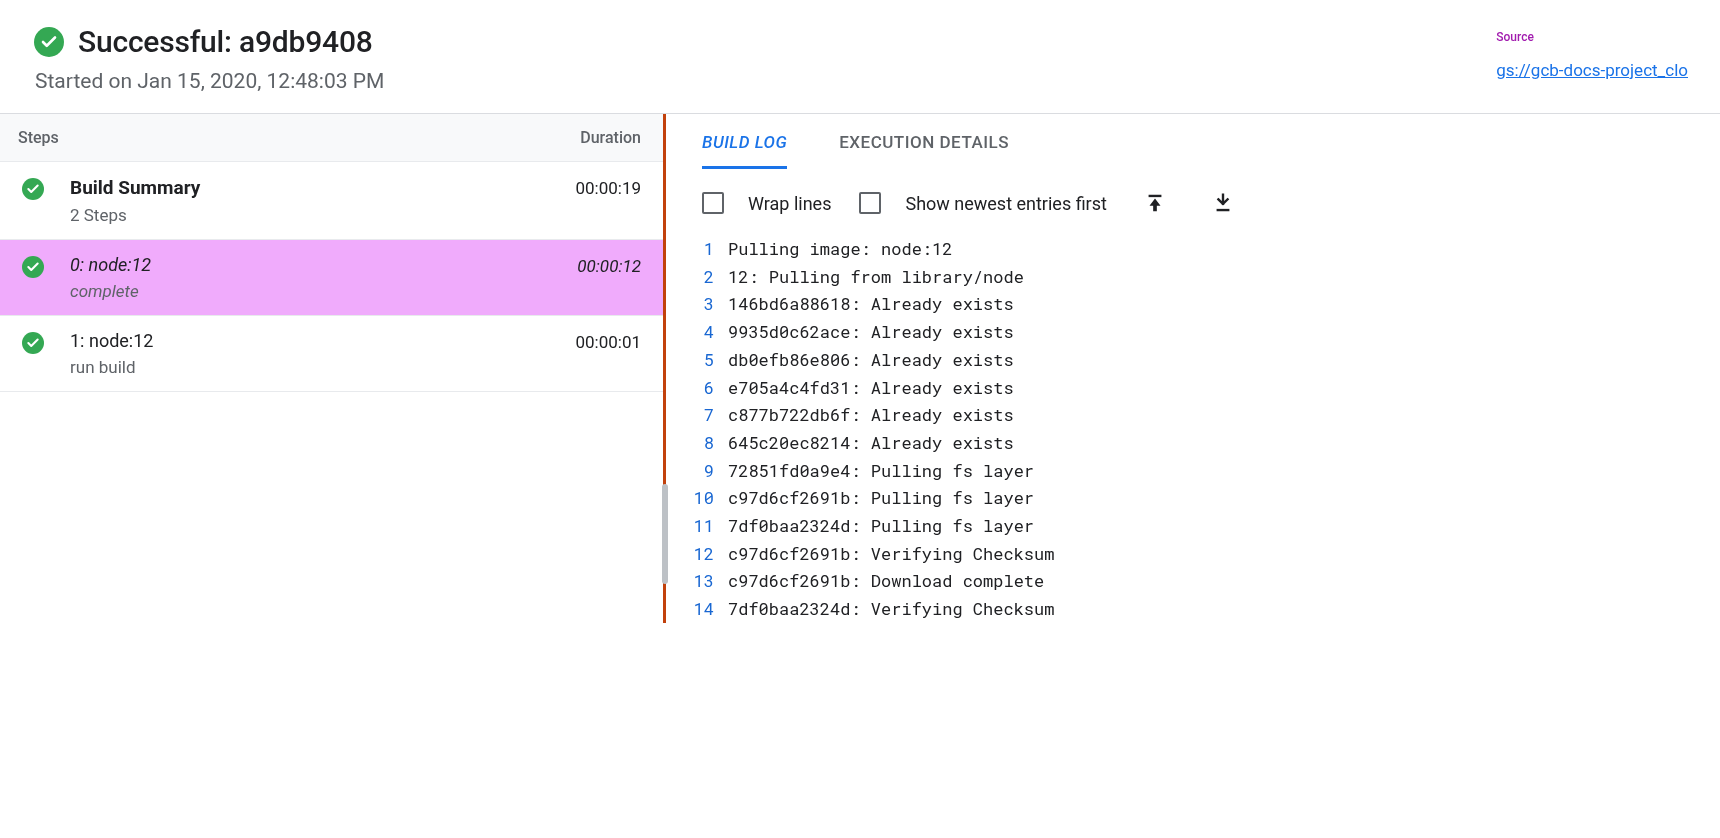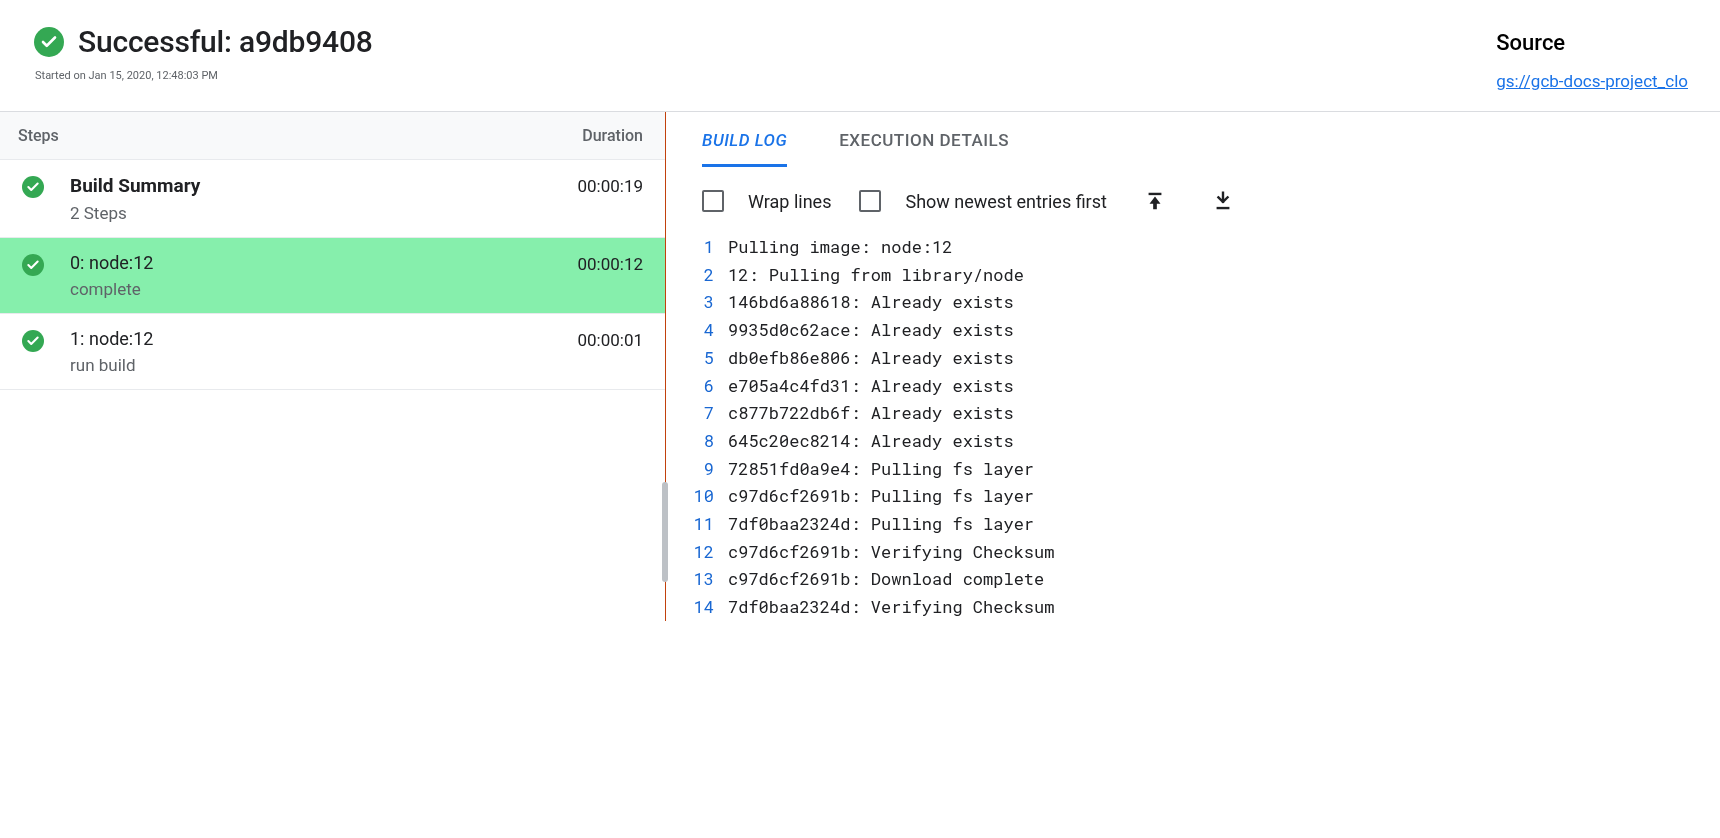--- a/index.html
+++ b/index.html
@@ -6,31 +6,31 @@
 body { font-family: "Google Sans", Roboto, Arial, sans-serif; color: #202124; background: #fff; }
 
 .header { padding: 24px 32px 20px 34px; display: flex; justify-content: space-between; }
 .header-left { }
 .title-row { display: flex; align-items: center; gap: 14px; }
 .check-icon-lg { width: 30px; height: 30px; border-radius: 50%; background: #34a853; display: flex; align-items: center; justify-content: center; flex-shrink: 0; }
 .check-icon-lg svg { width: 18px; height: 18px; }
 .check-icon-sm { width: 22px; height: 22px; border-radius: 50%; background: #34a853; display: flex; align-items: center; justify-content: center; flex-shrink: 0; }
 .check-icon-sm svg { width: 14px; height: 14px; }
 .page-title { font-size: 30px; font-weight: 500; letter-spacing: -0.2px; }
-.subtitle { font-size: 11px; color: #5f6368; margin-top: 10px; margin-left: 1px; }
+.subtitle { font-size: 21px; color: #5f6368; margin-top: 10px; margin-left: 1px; }
 .header-right { text-align: left; padding-top: 6px; }
-.source-label { font-size: 22px; font-weight: 500; color: #000000; }
+.source-label { font-size: 12px; font-weight: 500; color: #a21caf; }
 .source-link { display: block; margin-top: 16px; color: #1a73e8; text-decoration: underline; font-size: 17px; }
 
 .content { display: flex; border-top: 1px solid #dadce0; }
 
-.left-panel { width: 666px; border-right: 1px solid #c2410c; }
+.left-panel { width: 666px; border-right: 3px solid #c2410c; }
 .steps-header { display: flex; justify-content: space-between; padding: 14px 22px 14px 18px; background: #f8f9fa; border-bottom: 1px solid #e8eaed; font-size: 16px; color: #5f6368; font-weight: 500; }
 .step-row { display: flex; align-items: flex-start; padding: 14px 22px 14px 22px; border-bottom: 1px solid #e8eaed; cursor: pointer; }
-.step-row.selected { background: #86efac; }
+.step-row.selected { background: #f0abfc; font-style: italic; }
 .step-row .icon-col { width: 48px; padding-top: 2px; }
 .step-row .text-col { flex: 1; }
 .step-row .dur-col { font-size: 17px; color: #202124; padding-top: 2px; text-align: right; }
 .step-name { font-size: 19px; font-weight: 700; color: #202124; }
 .step-sub { font-size: 17px; color: #5f6368; margin-top: 6px; }
 .step-name.normal { font-weight: 400; font-size: 18px; }
 .step-sub.normal { color: #5f6368; }
 
 .right-panel { flex: 1; position: relative; }
 .tabs { display: flex; gap: 52px; padding: 0 36px; border-bottom: 0; }

